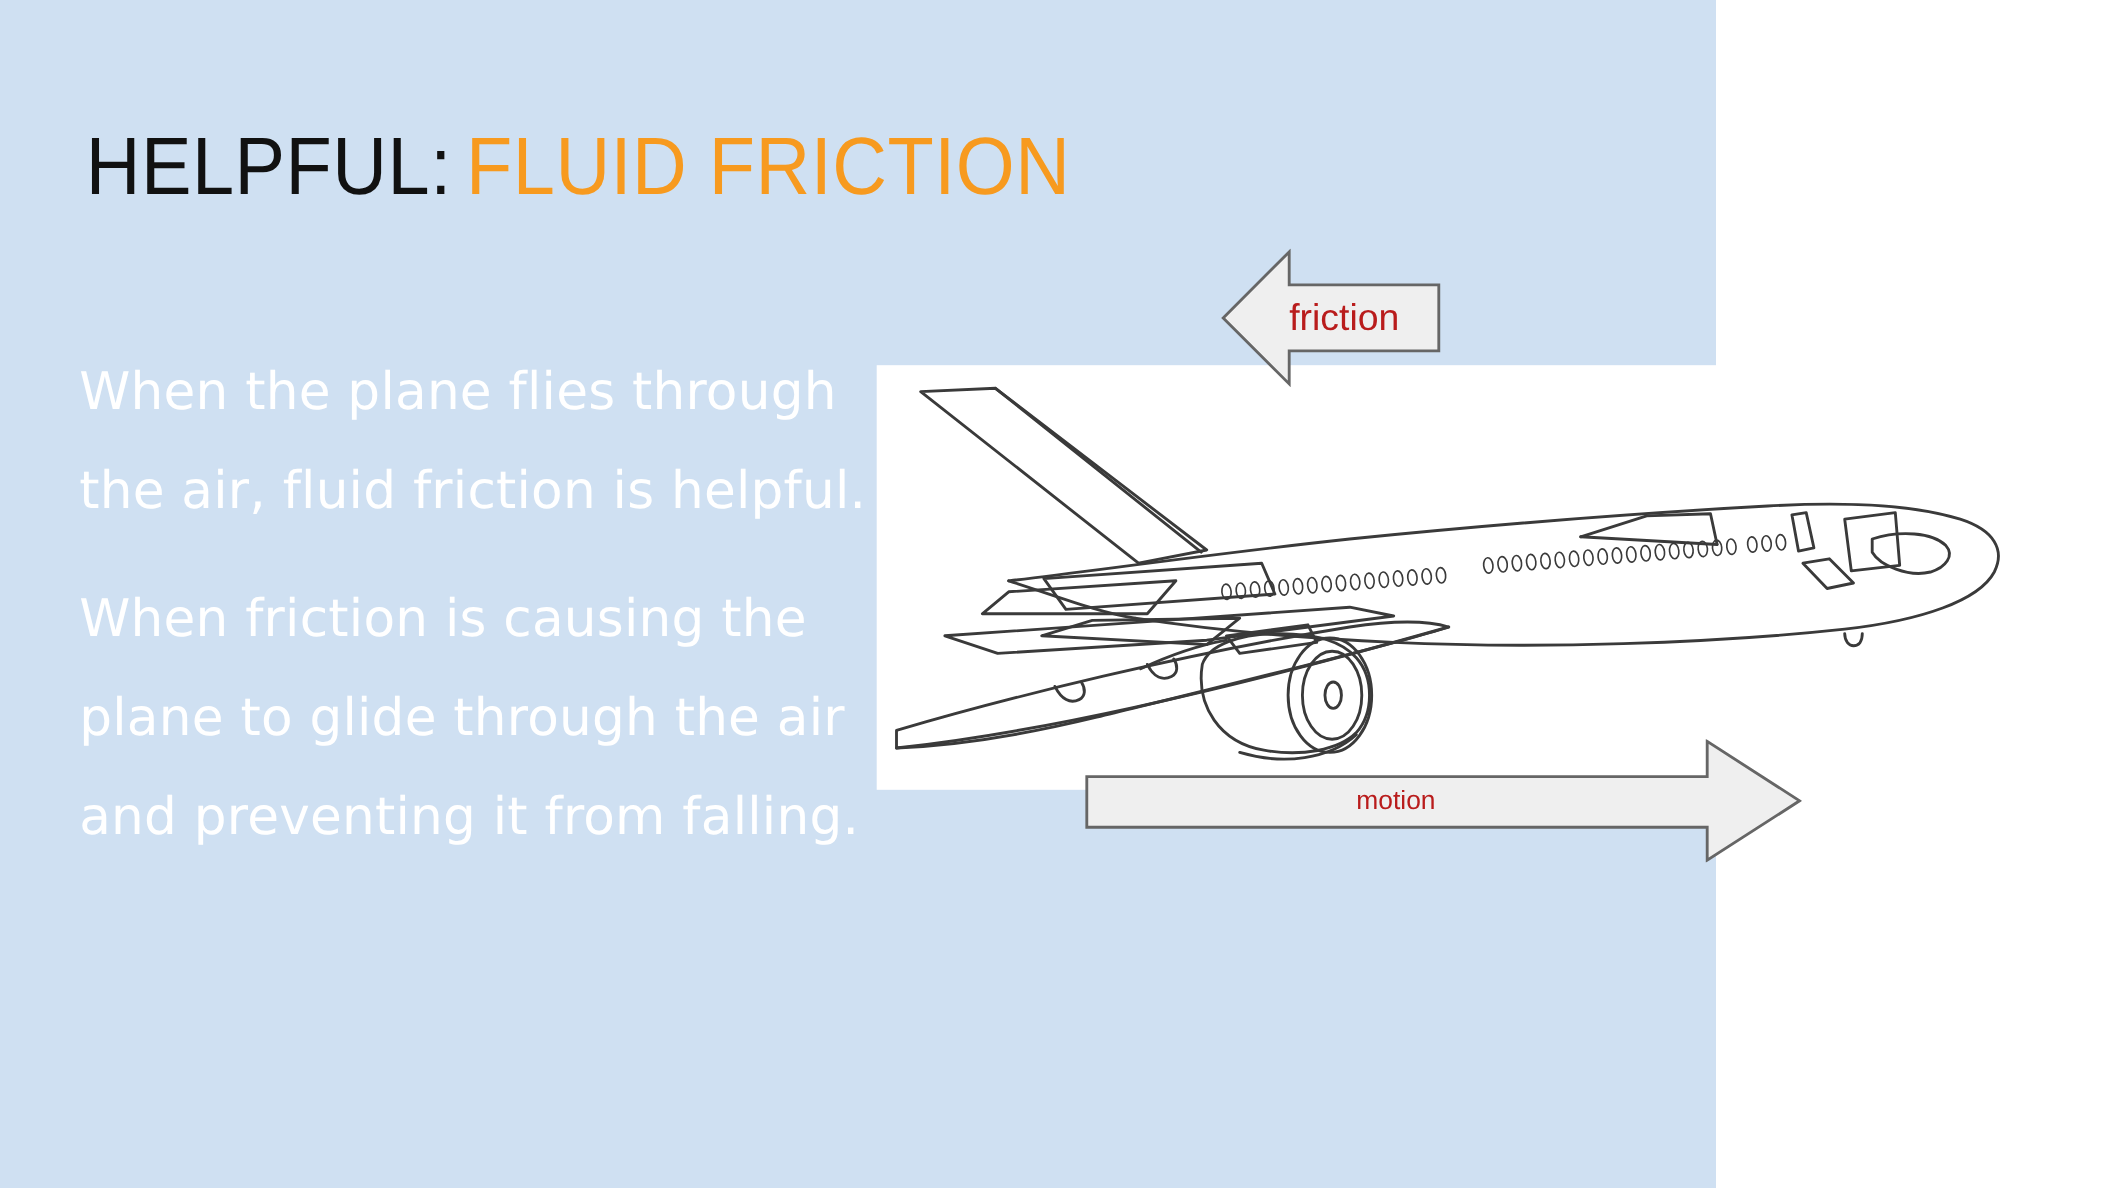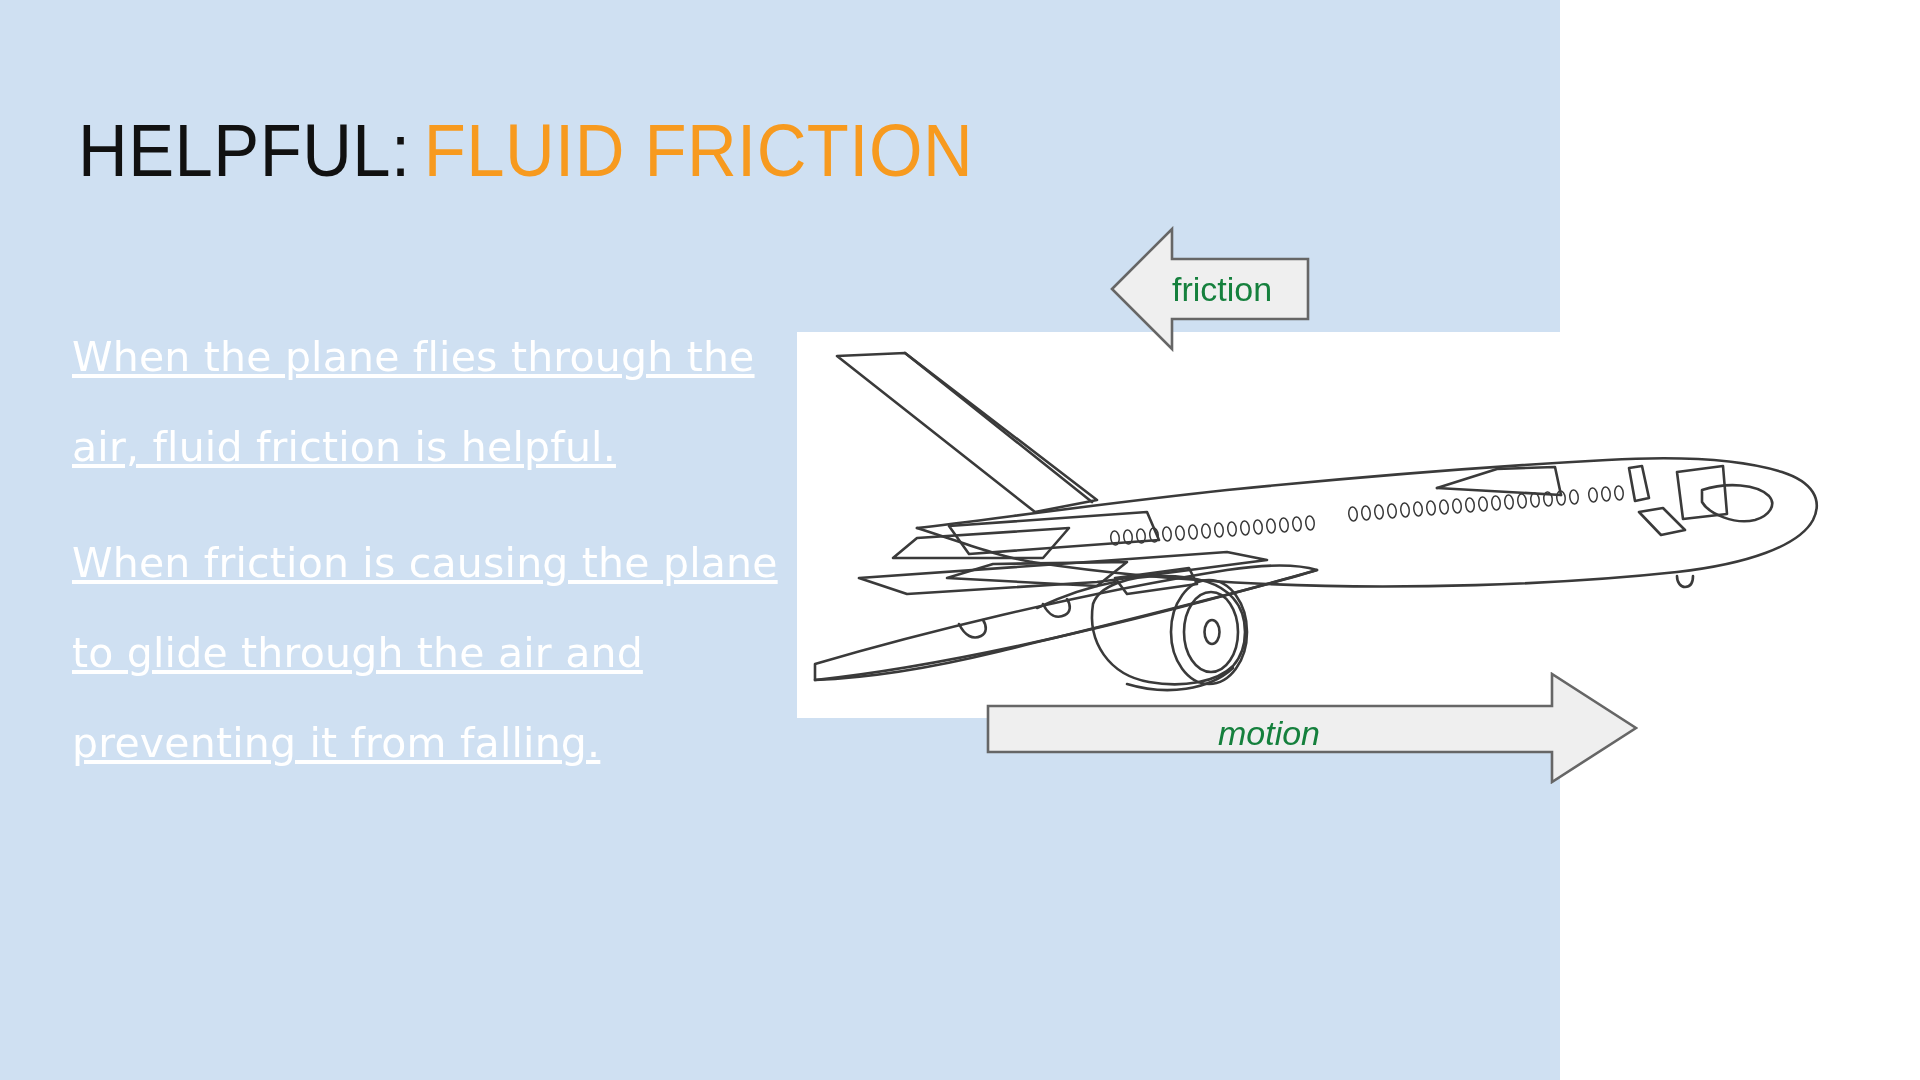--- a/index.html
+++ b/index.html
@@ -36,25 +36,24 @@
   #title-accent { color: #f79a1f; margin-left: 14px; }
 
   
   #body-copy {
     position: absolute;
     left: 72px;
     top: 312px;
     width: 720px;
     color: #ffffff;
     font-family: "DejaVu Sans", sans-serif;
-    font-size: 41px;
+    font-size: 47px;
     line-height: 90px;
     font-weight: 400;
     letter-spacing: 0.2px;
-    text-decoration: underline;
   }
   #body-copy p {
     margin: 0 0 26px 0;
   }
   #body-copy p:last-child { margin-bottom: 0; }
 
   
   #plane-panel {
     position: absolute;
     left: 797px;
@@ -75,37 +74,36 @@
   }
   #motion-arrow {
     left: 986px;
     top: 672px;
     width: 652px;
     height: 112px;
   }
   .arrow-wrap svg { display: block; width: 100%; height: 100%; }
   .arrow-label {
     position: absolute;
-    color: #15803d;
+    color: #b91c1c;
     font-family: "Liberation Sans", sans-serif;
     font-weight: 400;
     white-space: nowrap;
   }
   #friction-label {
     left: 62px;
     top: 44px;
     font-size: 34px;
   }
   #motion-label {
     left: 0;
     right: 86px;
     top: 42px;
     text-align: center;
-    font-size: 34px;
-    font-style: italic;
+    font-size: 24px;
   }
 </style>
 </head>
 <body>
 
 <div id="slide">
 
   <div id="title-block">
     <span id="title-main">HELPFUL:</span><span id="title-accent">FLUID FRICTION</span>
   </div>

